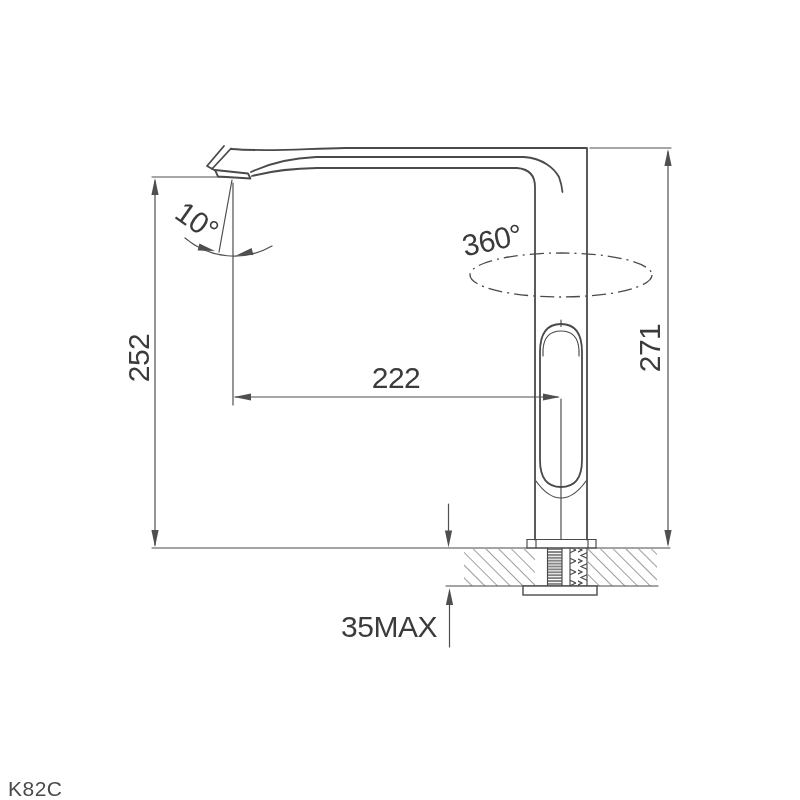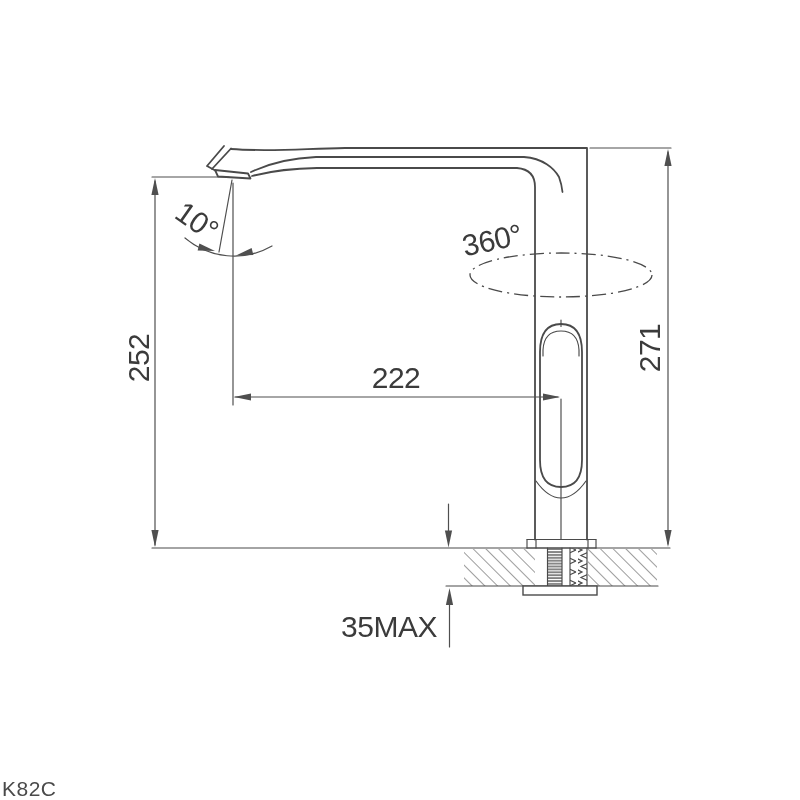--- a/index.html
+++ b/index.html
@@ -5,21 +5,21 @@
   html,body{margin:0;padding:0;background:#fff;}
   #canvas{position:relative;width:800px;height:800px;background:#ffffff;overflow:hidden;
           font-family:"Liberation Sans",sans-serif;}
   svg{position:absolute;top:0;left:0;}
   .outline{fill:none;stroke:#4a4a4a;stroke-width:1.8;stroke-linecap:round;stroke-linejoin:round;}
   .thin{fill:none;stroke:#4a4a4a;stroke-width:1.15;stroke-linecap:round;}
   .dim{fill:none;stroke:#4f4f4f;stroke-width:1.2;stroke-linecap:round;}
   .arrow{fill:#4f4f4f;stroke:none;}
   .dimtext{fill:#3b3b3b;font-size:30px;letter-spacing:-0.5px;}
   .whitefill{fill:#ffffff;}
-  #model-label{position:absolute;left:2px;top:777px;font-size:21px;font-weight:500;
+  #model-label{position:absolute;left:8px;top:777px;font-size:21px;font-weight:500;
                color:#4a4a4a;letter-spacing:0.5px;}
 </style>
 </head>
 <body>
 
 <div id="canvas">
   <svg width="800" height="800" viewBox="0 0 800 800">
     <defs>
       <pattern id="hatch" width="9" height="9" patternUnits="userSpaceOnUse" patternTransform="rotate(-45)">
         <line x1="0" y1="0" x2="0" y2="9" stroke="#4a4a4a" stroke-width="1.1"></line>

